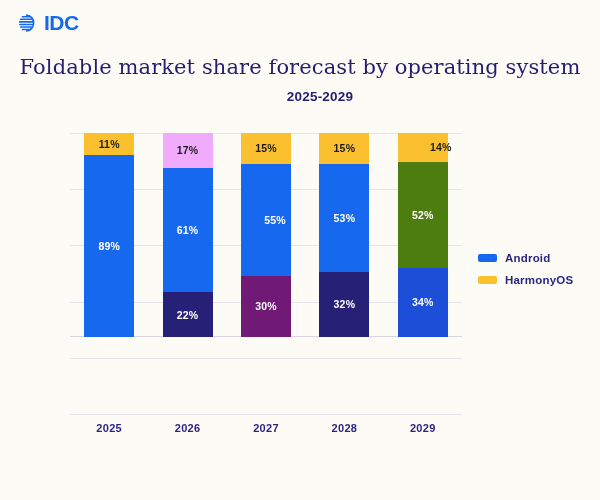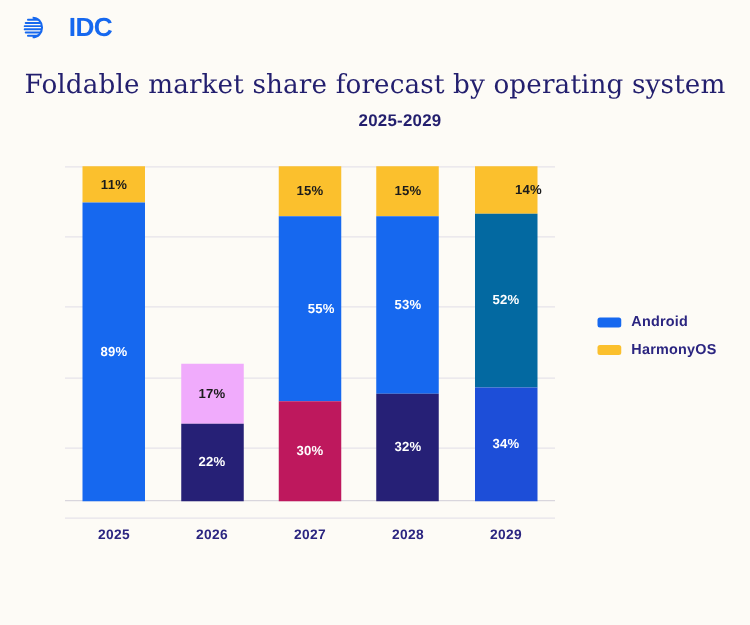--- a/index.html
+++ b/index.html
@@ -19,22 +19,22 @@
     inset: 0;
     background: #fdfbf6;
   }
 
   
   .logo {
     position: absolute;
     left: 18px;
     top: 12px;
     display: flex;
-    align-items: flex-start;
-    gap: 17px;
+    align-items: flex-end;
+    gap: 6px;
   }
   .logo-mark { display: block; }
   .logo-text {
     font-family: "Liberation Sans", sans-serif;
     font-size: 21px;
     font-weight: 700;
     letter-spacing: -0.5px;
     color: #1668ef;
     line-height: 1;
   }
@@ -60,24 +60,24 @@
     font-size: 13.5px;
     font-weight: 700;
     color: #231f6e;
     letter-spacing: 0.2px;
     padding-left: 40px;
   }
 
   
   #plot {
     position: absolute;
-    left: 52px;
+    left: 70px;
     top: 133px;
     width: 392px;
-    height: 268px;
+    height: 204px;
   }
   .gridline {
     position: absolute;
     left: 0;
     width: 100%;
     height: 1px;
     background: #e6e3ea;
   }
   .axis-base {
     position: absolute;
@@ -195,34 +195,37 @@
             <div class="seg" style="height: 250.09px; background: rgb(22, 104, 239);">
               <span class="seg-label" style="color: rgb(255, 255, 255);">89%</span>
             </div>
           </div>
         </div>
         <div class="bar-group" style="left: 92.6px; width: 50px;">
           <div class="bar-stack">
             <div class="seg" style="height: 47.77px; background: #f0abfc;">
               <span class="seg-label" style="color: rgb(27, 27, 27);">17%</span>
             </div>
+            <div class="seg" style="height: 171.41px; background: rgb(22, 104, 239);">
+              <span class="seg-label" style="color: rgb(255, 255, 255);">61%</span>
+            </div>
             <div class="seg" style="height: 61.82px; background: rgb(38, 32, 118);">
               <span class="seg-label" style="color: rgb(255, 255, 255);">22%</span>
             </div>
           </div>
         </div>
         <div class="bar-group" style="left: 171px; width: 50px;">
           <div class="bar-stack">
             <div class="seg" style="height: 42.15px; background: rgb(251, 192, 45);">
               <span class="seg-label" style="color: rgb(27, 27, 27);">15%</span>
             </div>
             <div class="seg" style="height: 154.55px; background: rgb(22, 104, 239);">
               <span class="seg-label" style="color: rgb(255, 255, 255); padding-left: 18px;">55%</span>
             </div>
-            <div class="seg" style="height: 84.3px; background: #be185d;">
+            <div class="seg" style="height: 84.3px; background: #701a75;">
               <span class="seg-label" style="color: rgb(255, 255, 255);">30%</span>
             </div>
           </div>
         </div>
         <div class="bar-group" style="left: 249.4px; width: 50px;">
           <div class="bar-stack">
             <div class="seg" style="height: 42.15px; background: rgb(251, 192, 45);">
               <span class="seg-label" style="color: rgb(27, 27, 27);">15%</span>
             </div>
             <div class="seg" style="height: 148.93px; background: rgb(22, 104, 239);">
@@ -231,21 +234,21 @@
             <div class="seg" style="height: 89.92px; background: rgb(38, 32, 118);">
               <span class="seg-label" style="color: rgb(255, 255, 255);">32%</span>
             </div>
           </div>
         </div>
         <div class="bar-group" style="left: 327.8px; width: 50px;">
           <div class="bar-stack">
             <div class="seg" style="height: 39.34px; background: rgb(251, 192, 45);">
               <span class="seg-label" style="color: rgb(27, 27, 27); margin-left: 36px;">14%</span>
             </div>
-            <div class="seg" style="height: 146.12px; background: #0369a1;">
+            <div class="seg" style="height: 146.12px; background: #4d7c0f;">
               <span class="seg-label" style="color: rgb(255, 255, 255);">52%</span>
             </div>
             <div class="seg" style="height: 95.54px; background: #1d4ed8;">
               <span class="seg-label" style="color: rgb(255, 255, 255);">34%</span>
             </div>
           </div>
         </div>
       </div>
     <div id="xlabels">
         <div class="xlabel" style="left: 14.2px; width: 50px;">2025</div>

